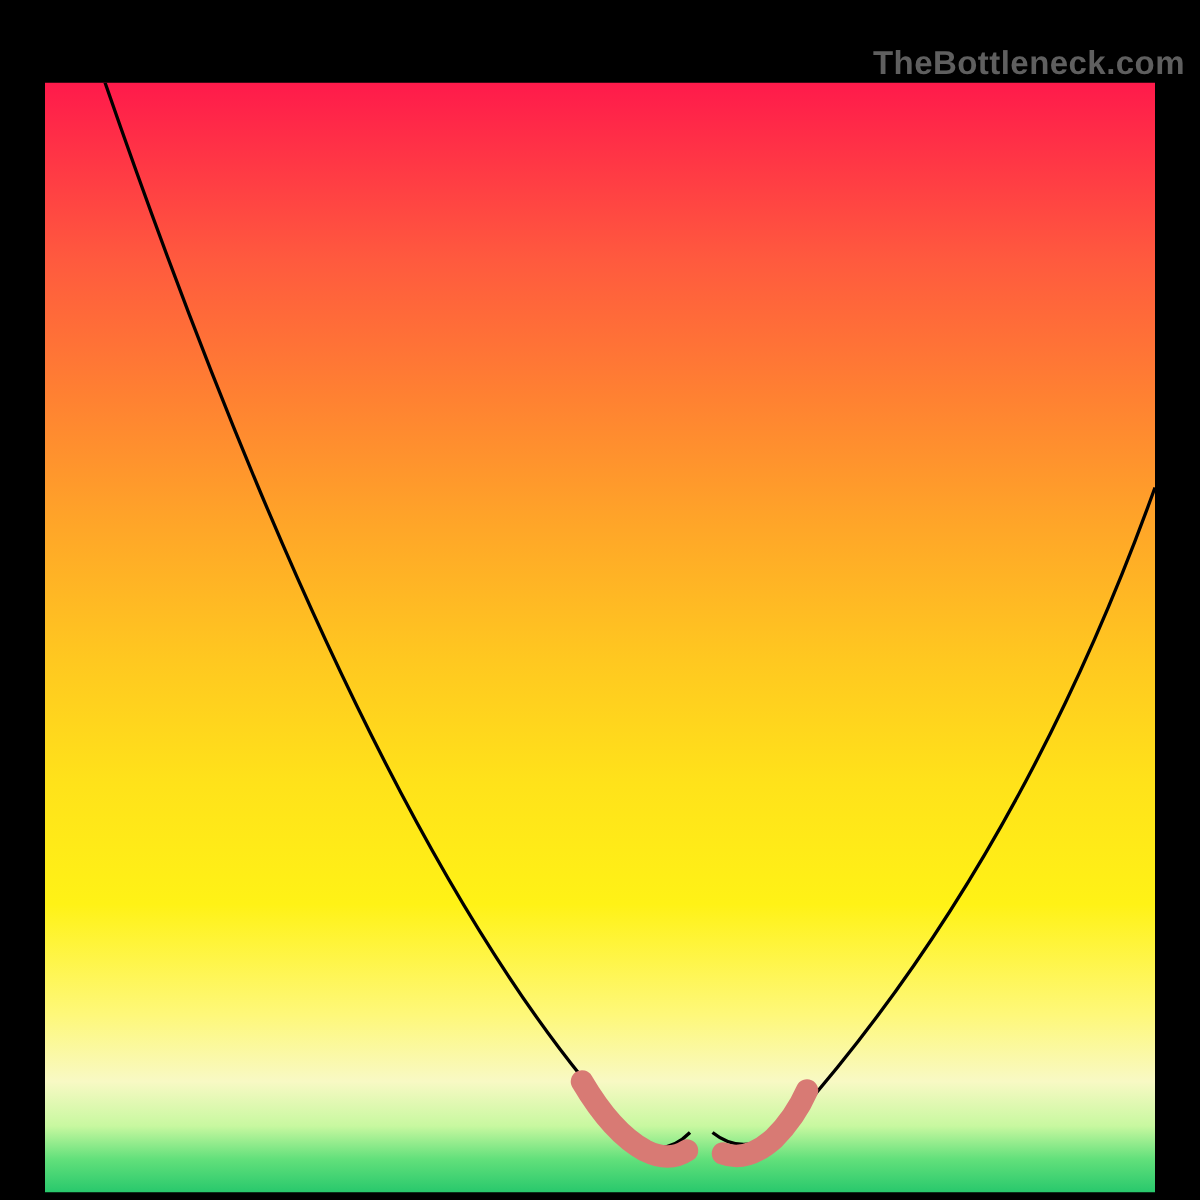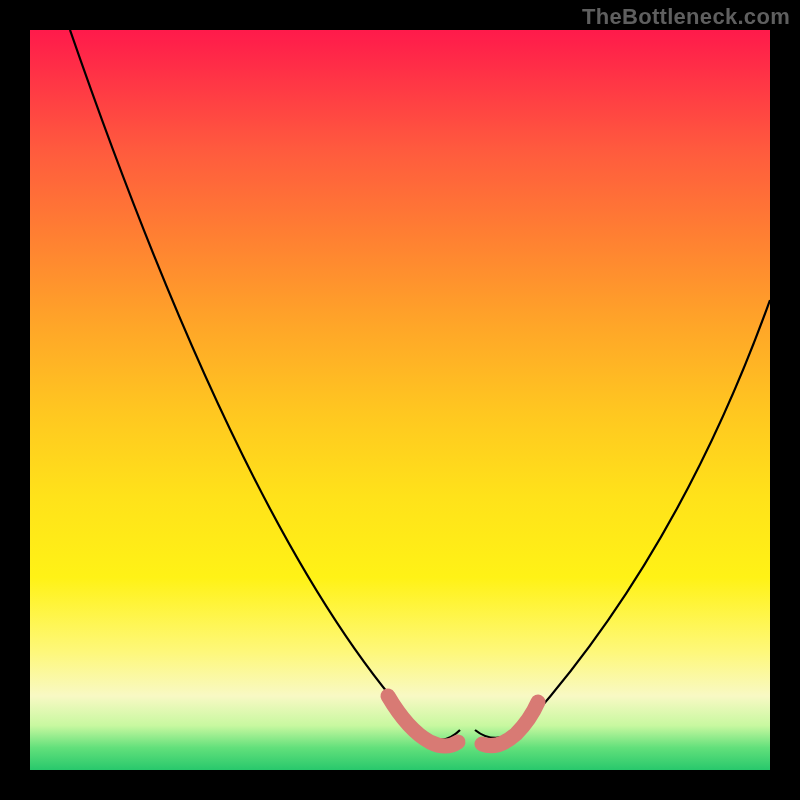--- a/index.html
+++ b/index.html
@@ -8,20 +8,21 @@
     width: 800px;
     height: 800px;
     background: #000;
     font-family: Arial, Helvetica, sans-serif;
   }
   .wrap {
     position: relative;
     width: 800px;
     height: 688px;
     background: #000;
+    margin-top: 25px;
   }
   .attribution {
     position: absolute;
     top: 4px;
     right: 10px;
     font-size: 22px;
     font-weight: bold;
     color: #5f5f5f;
     letter-spacing: 0.3px;
   }

